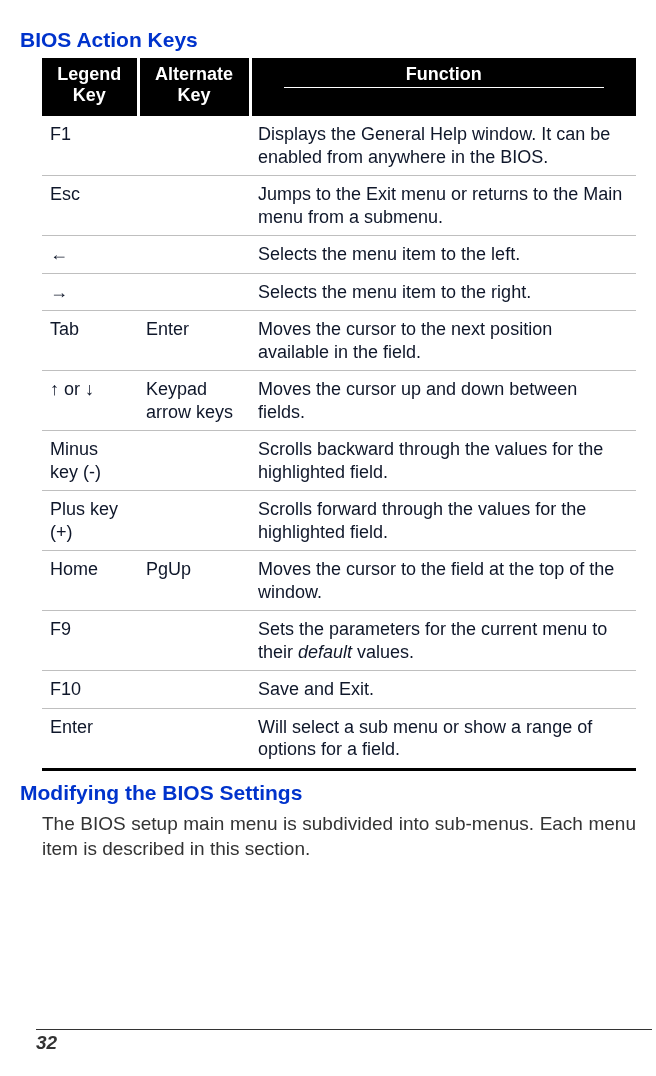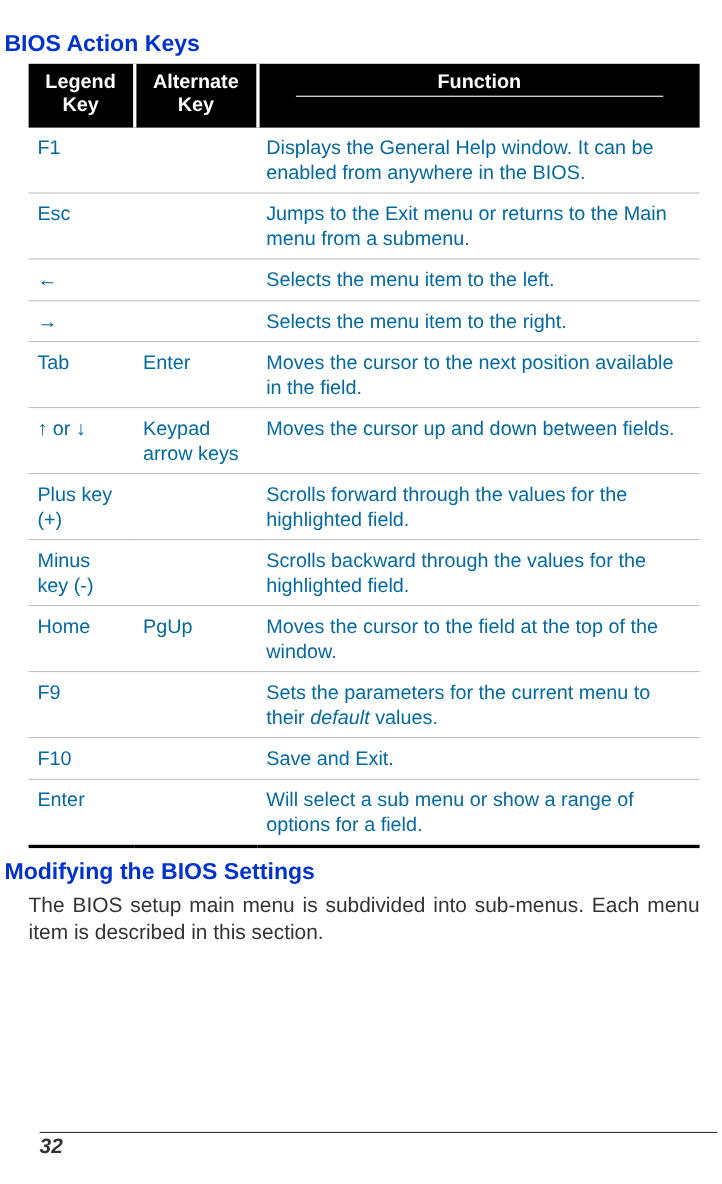--- a/index.html
+++ b/index.html
@@ -6,21 +6,21 @@
   body {
     margin: 0;
     padding: 0;
     font-family: Arial, Helvetica, sans-serif;
     background: #fff;
     width: 656px;
     height: 1076px;
     position: relative;
   }
   .page {
-    padding: 28px 20px 20px 4px;
+    padding: 28px 20px 20px 20px;
   }
   .section-heading {
     color: #0033cc;
     font-weight: bold;
     font-size: 21px;
     margin: 0 0 6px 0;
   }
   .subsection-heading {
     color: #0033cc;
     font-weight: bold;
@@ -48,21 +48,21 @@
   thead th .hdr-underline {
     display: block;
     border-bottom: 1px solid #fff;
     width: 85%;
     margin: 2px auto 0 auto;
   }
   tbody td {
     padding: 7px 8px 7px 8px;
     border-bottom: 1px solid #bfbfbf;
     vertical-align: top;
-    color: #0369a1;
+    color: #0f172a;
     line-height: 1.25;
   }
   tbody tr:last-child td { border-bottom: 3px solid #000; }
   td.col-legend { width: 96px; }
   td.col-alt { width: 112px; }
   .italic { font-style: italic; }
   .body-para {
     margin: 6px 0 0 22px;
     font-size: 19px;
     color: #333333;
@@ -122,28 +122,28 @@
           <td class="col-legend">Tab</td>
           <td class="col-alt">Enter</td>
           <td>Moves the cursor to the next position available in the field.</td>
         </tr>
         <tr>
           <td class="col-legend">↑ or ↓</td>
           <td class="col-alt">Keypad arrow keys</td>
           <td>Moves the cursor up and down between fields.</td>
         </tr>
         <tr>
+          <td class="col-legend">Minus key (-)</td>
+          <td class="col-alt"></td>
+          <td>Scrolls backward through the values for the highlighted field.</td>
+        </tr>
+        <tr>
           <td class="col-legend">Plus key (+)</td>
           <td class="col-alt"></td>
           <td>Scrolls forward through the values for the highlighted field.</td>
-        </tr>
-        <tr>
-          <td class="col-legend">Minus key (-)</td>
-          <td class="col-alt"></td>
-          <td>Scrolls backward through the values for the highlighted field.</td>
         </tr>
         <tr>
           <td class="col-legend">Home</td>
           <td class="col-alt">PgUp</td>
           <td>Moves the cursor to the field at the top of the window.</td>
         </tr>
         <tr>
           <td class="col-legend">F9</td>
           <td class="col-alt"></td>
           <td><span>Sets the parameters for the current menu to their </span><span class="italic">default</span><span> values.</span></td>

